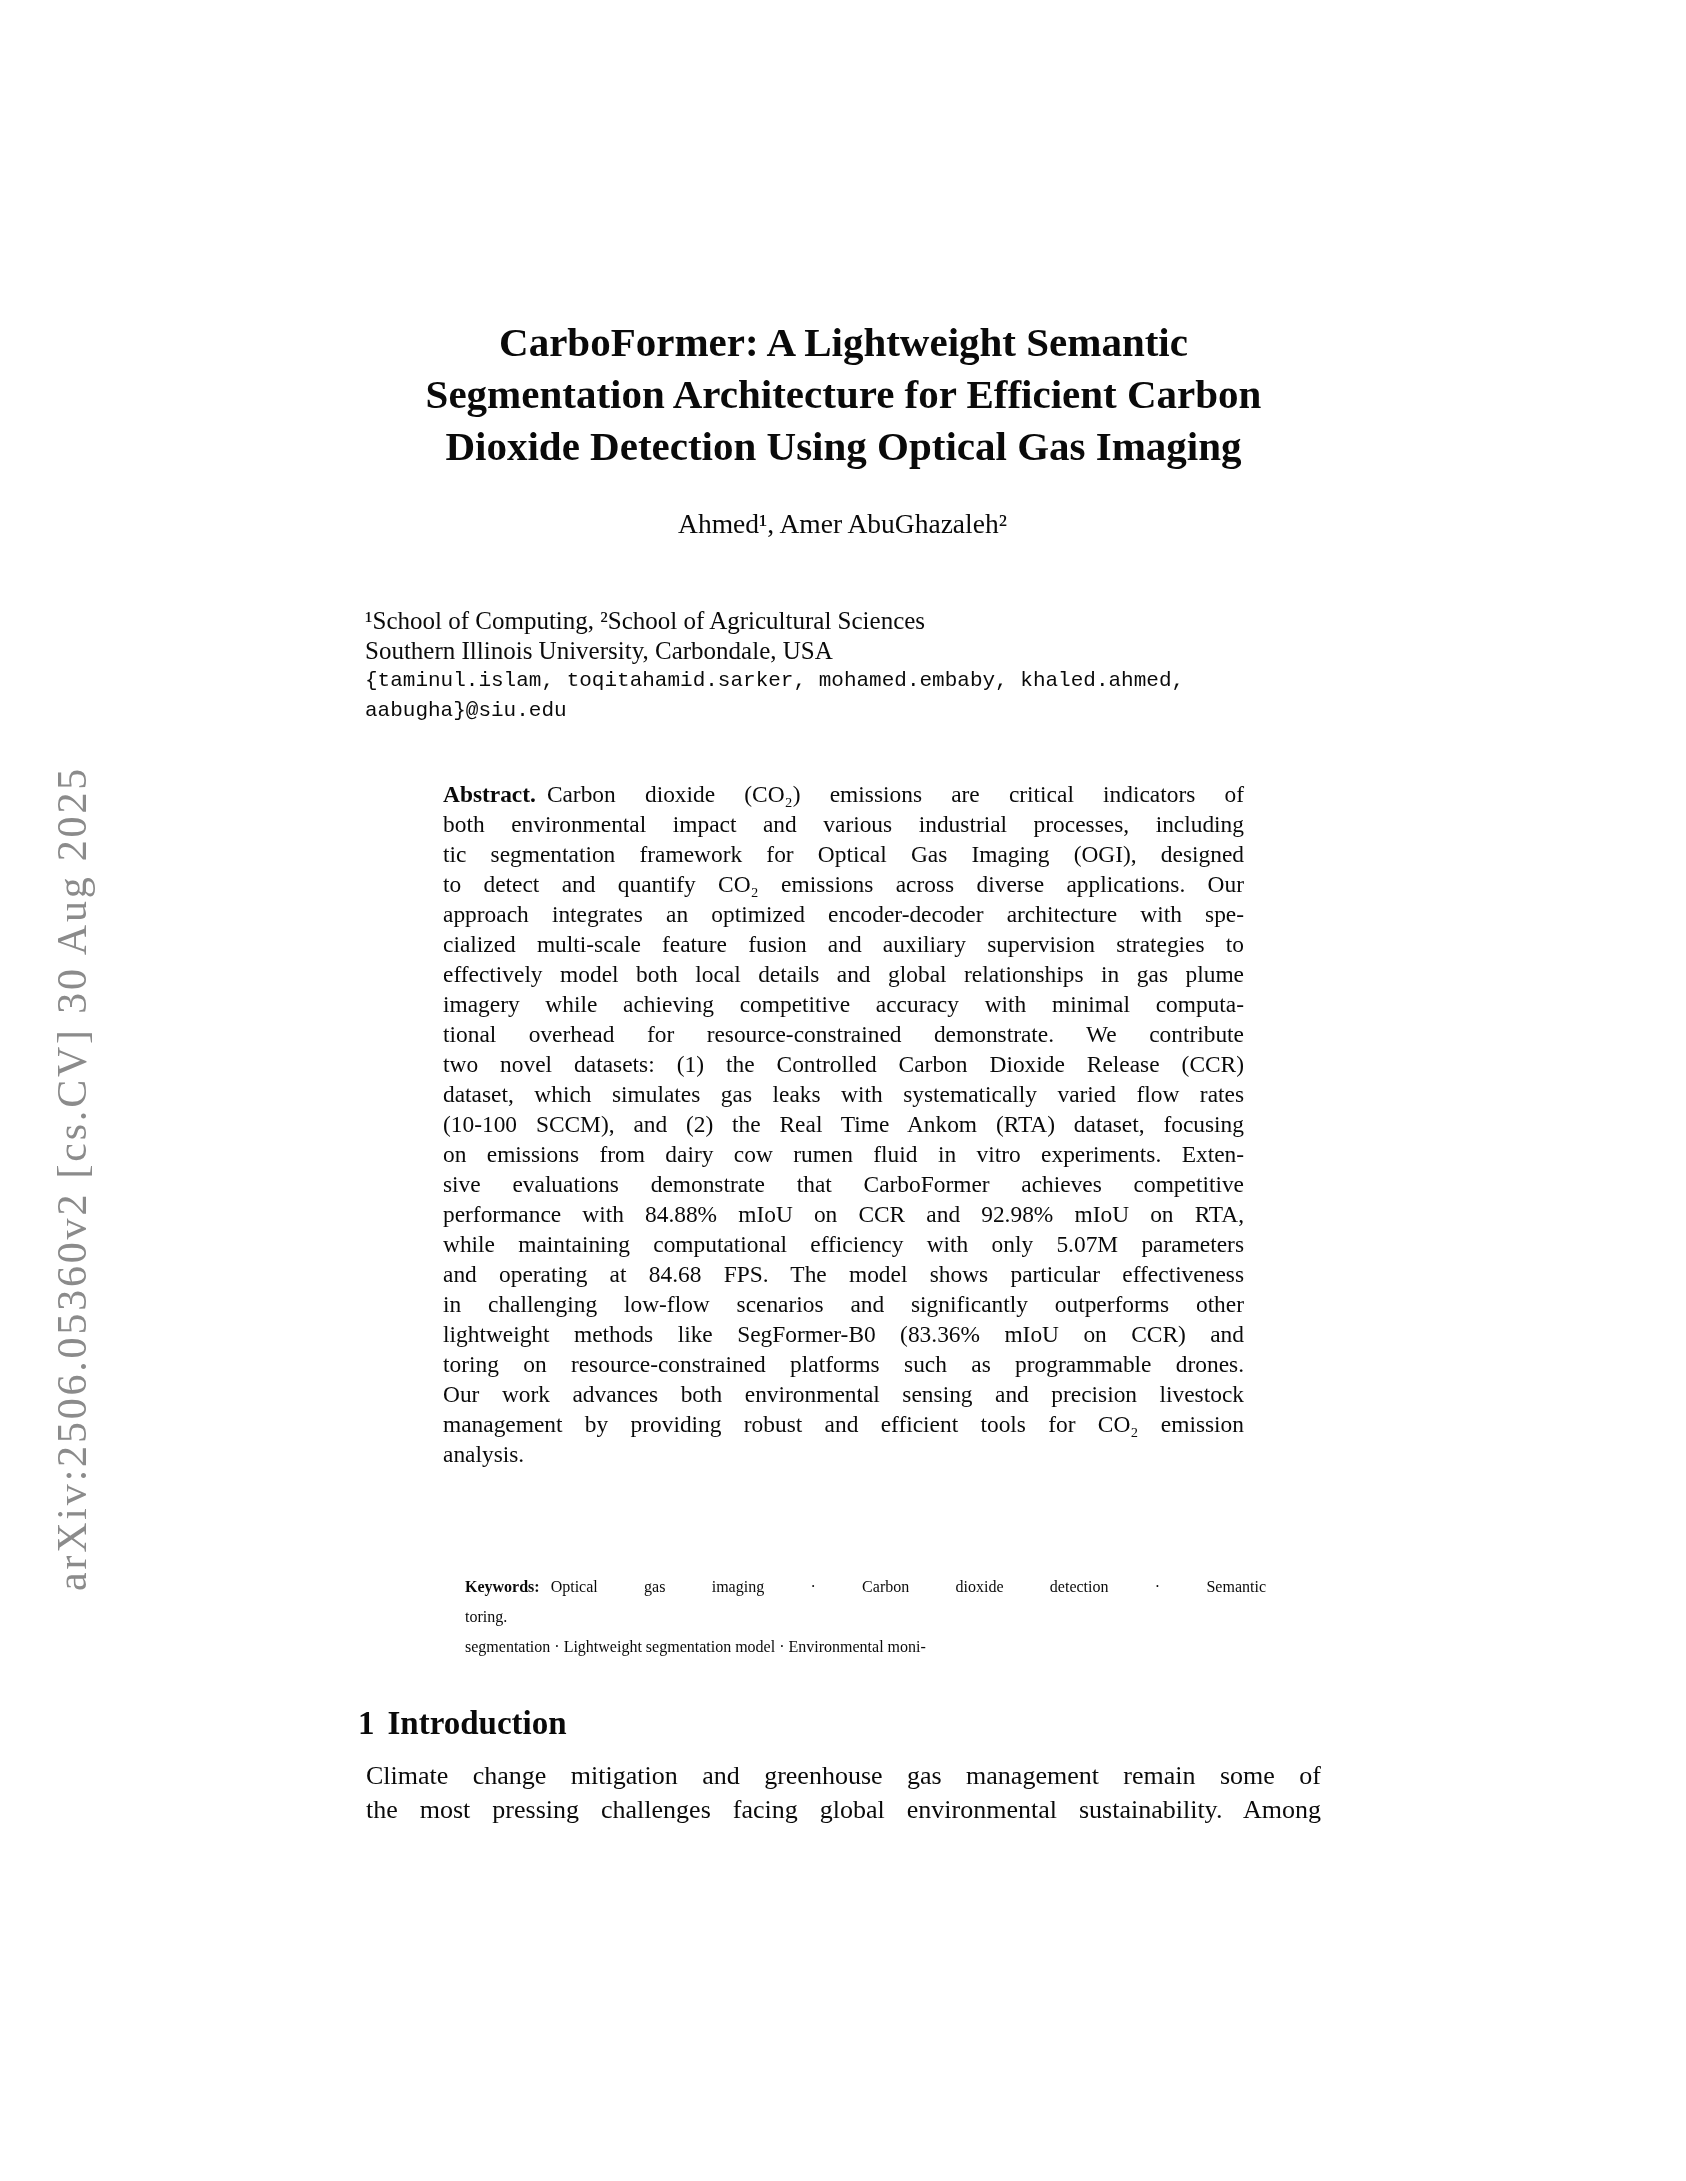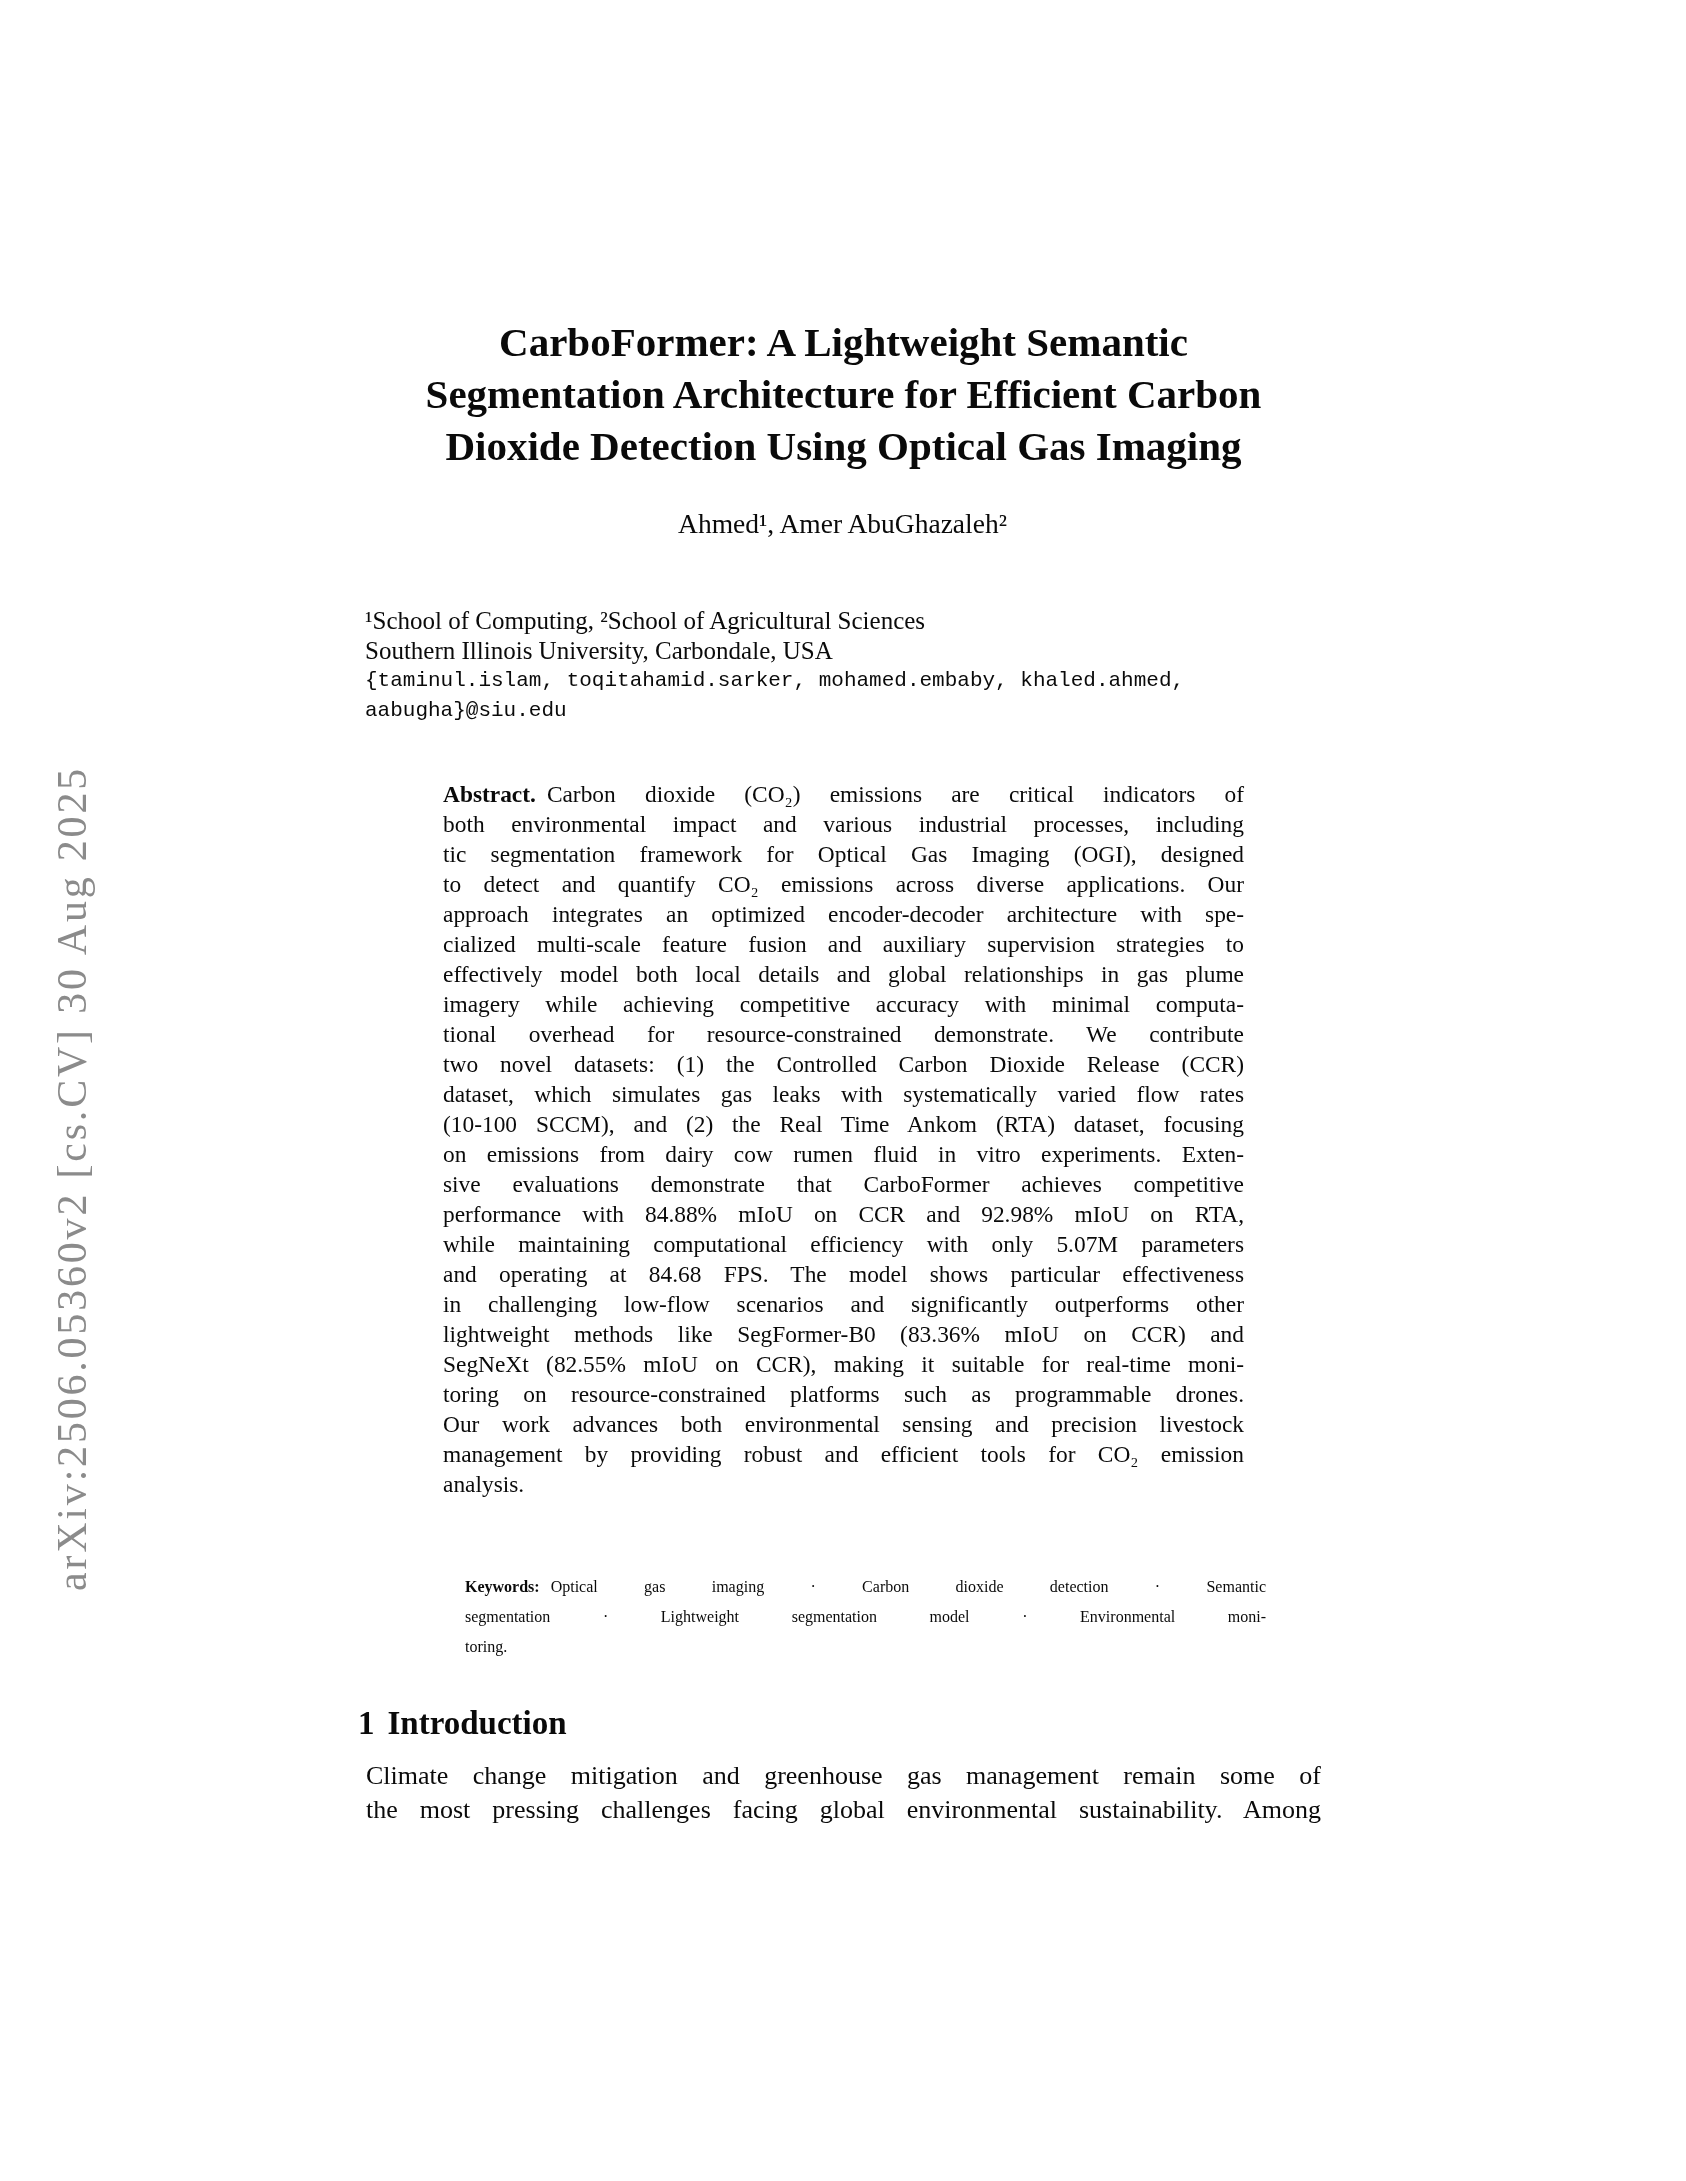--- a/index.html
+++ b/index.html
@@ -124,35 +124,34 @@
       <div>two novel datasets: (1) the Controlled Carbon Dioxide Release (CCR)</div>
       <div>dataset, which simulates gas leaks with systematically varied flow rates</div>
       <div>(10-100 SCCM), and (2) the Real Time Ankom (RTA) dataset, focusing</div>
       <div>on emissions from dairy cow rumen fluid in vitro experiments. Exten-</div>
       <div>sive evaluations demonstrate that CarboFormer achieves competitive</div>
       <div>performance with 84.88% mIoU on CCR and 92.98% mIoU on RTA,</div>
       <div>while maintaining computational efficiency with only 5.07M parameters</div>
       <div>and operating at 84.68 FPS. The model shows particular effectiveness</div>
       <div>in challenging low-flow scenarios and significantly outperforms other</div>
       <div>lightweight methods like SegFormer-B0 (83.36% mIoU on CCR) and</div>
-      <div>SegNeXt (82.55% mIoU on CCR), making it suitable for real-time moni-</div>
       <div>toring on resource-constrained platforms such as programmable drones.</div>
       <div>Our work advances both environmental sensing and precision livestock</div>
       <div>management by providing robust and efficient tools for CO₂ emission</div>
       <div>analysis.</div>
     </div>
 </div>
 
 <div class="abs keywords-block">
   <div class="jfirst">
     <span class="bold lead-label">Keywords:</span><span>Optical gas imaging · Carbon dioxide detection · Semantic</span>
   </div>
   <div class="just">
+      <div>toring.</div>
       <div>segmentation · Lightweight segmentation model · Environmental moni-</div>
-      <div>toring.</div>
     </div>
 </div>
 
 <div class="abs section-heading">
   <span class="sec-num">1</span><span>Introduction</span>
 </div>
 
 <div class="abs intro-block justall">
     <div>Climate change mitigation and greenhouse gas management remain some of</div>
     <div>the most pressing challenges facing global environmental sustainability. Among</div>

